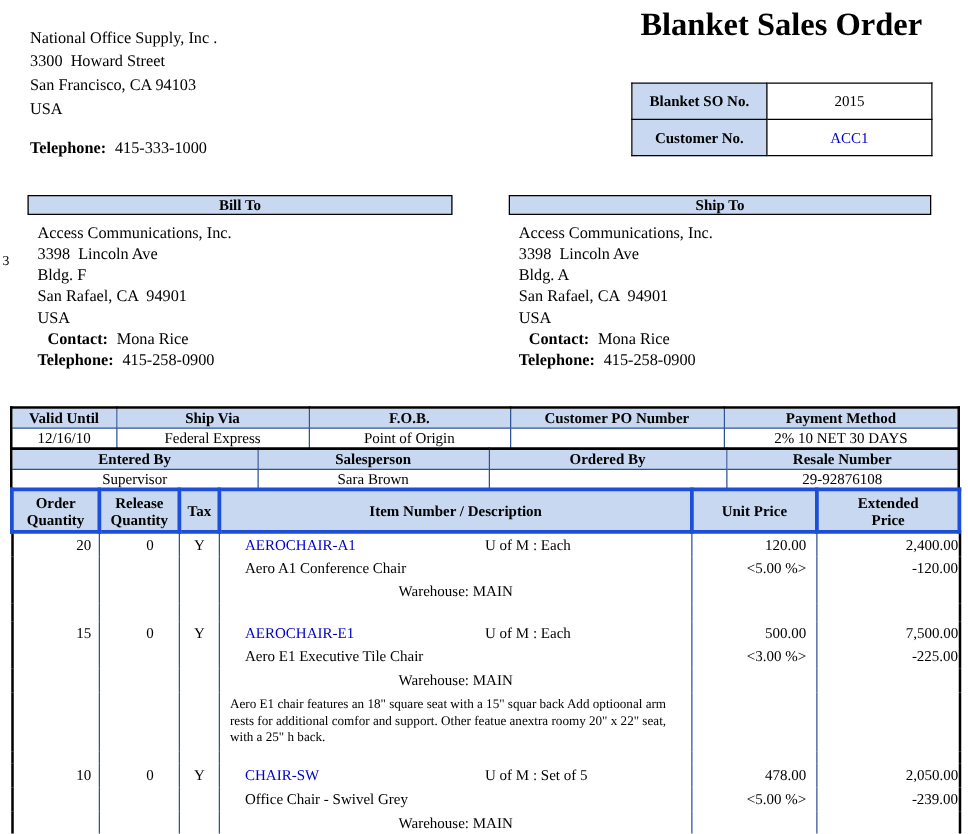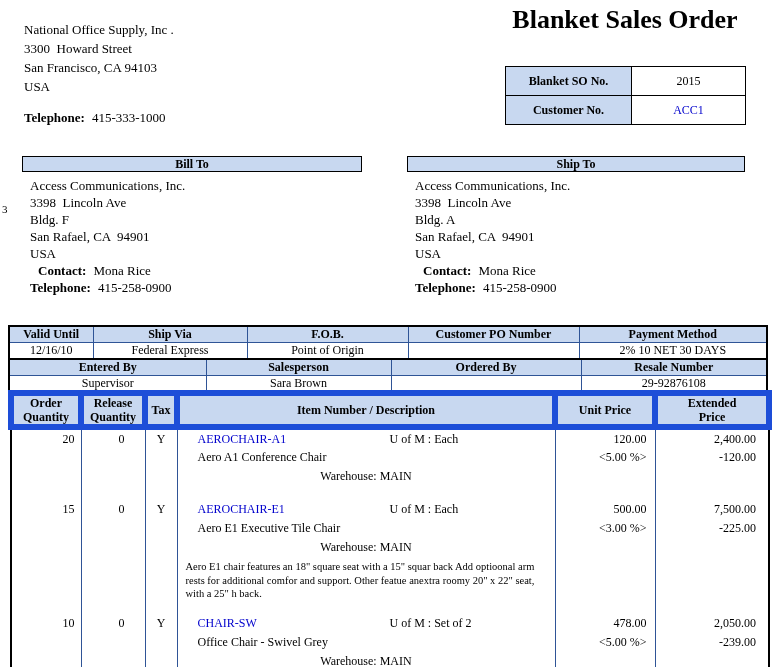--- a/index.html
+++ b/index.html
@@ -23,54 +23,54 @@
 
   
   .title {
     position:absolute; left:500px; top:5px; width:250px; text-align:center;
     font-size:26px; font-weight:bold; white-space:nowrap;
   }
 
   
   .so-table { position:absolute; left:505px; top:66px; width:241px; border-collapse:collapse; }
   .so-table th, .so-table td { border:1px solid #000; height:29px; text-align:center; vertical-align:middle; font-size:12px; }
-  .so-table th { background:#c8d8f0; font-weight:bold; width:126px;margin-left:31px; }
+  .so-table th { background:#c8d8f0; font-weight:bold; width:108px;margin-left:31px; }
 
   
   .addr { position:absolute; top:156px; font-size:13px; }
   .addr.bill { left:22px; width:340px; }
   .addr.ship { left:407px; width:338px; }
   .addr-bar { border:1px solid #000; background:#c8d8f0; text-align:center; font-weight:bold; height:16px; line-height:14px; font-size:12px; }
   .addr-lines { margin-top:5px; padding-left:8px; line-height:17px; }
   .addr-lines .contact { padding-left:8px; }
 
   
   .terms-wrap { position:absolute; left:8px; top:325px; width:758px; }
   table.terms { width:100%; border-collapse:collapse; table-layout:fixed; border:2px solid #000; }
   table.terms.t2 { margin-top:-2px; }
   table.terms td { border:1px solid #2f5496; height:15px; text-align:center; vertical-align:middle; font-size:12px; padding:0 2px; overflow:hidden; white-space:nowrap; }
   table.terms tr.hdr td { background:#c8d8f0; font-weight:bold; }
 
   
   .items { position:absolute; left:8px; top:390px; width:758px; border-collapse:collapse; table-layout:fixed; border:2px solid #000; }
-  .items th { background:#c8d8f0; font-weight:bold; border:6px solid #1d4ed8; height:34px; vertical-align:middle; text-align:center; font-size:12px; line-height:14px; padding:0 2px; }
+  .items th { background:#c8d8f0; font-weight:bold; border:3px solid #1d4ed8; height:34px; vertical-align:middle; text-align:center; font-size:12px; line-height:14px; padding:0 2px; }
   .thw { margin:0 auto; }
   .w56 { width:56px; } .w62 { width:62px; }
   .items td { border-left:1px solid #2f5496; border-right:1px solid #2f5496; font-size:12px; vertical-align:top; padding:1px 0; overflow:hidden; }
   .items tr.line td { height:19px; line-height:16px; }
   .items tr.gap1 td { height:14px; }
   .items tr.gap2 td { height:10px; }
   .items tr.fill td { height:45px; }
   .items td.qty   { text-align:right; padding-right:6px; }
   .items td.rqty  { text-align:right; padding-right:20px; }
   .items td.tax   { text-align:center; }
   .items td.desc  { position:relative; padding-left:20px; text-align:left; }
   .items td.wh    { text-align:center; padding-left:0; }
   .items td.price { text-align:right; padding-right:8px; }
-  .items td.ext   { text-align:right; padding-right:12px; }
+  .items td.ext   { text-align:right; }
   .uom { position:absolute; left:212px; top:1px; }
   .items td.longdesc { font-size:10.5px; line-height:13.5px; padding:3px 16px 3px 8px; height:45px; }
 </style>
 </head>
 <body>
 
 <div class="page">
 
   <div class="stray">3</div>
 
@@ -269,21 +269,21 @@
           <td></td>
           <td></td>
           <td></td>
           <td></td>
         </tr>
 
       <tr class="line">
         <td class="qty">10</td>
         <td class="rqty">0</td>
         <td class="tax">Y</td>
-        <td class="desc"><span class="link">CHAIR-SW</span><span class="uom">U of M : Set of 2</span></td>
+        <td class="desc"><span class="link">CHAIR-SW</span><span class="uom">U of M : Set of 5</span></td>
         <td class="price">478.00</td>
         <td class="ext">2,050.00</td>
       </tr>
       <tr class="line">
         <td></td>
           <td></td>
           <td></td>
         <td class="desc">Office Chair - Swivel Grey</td>
         <td class="price">&lt;5.00 %&gt;</td>
         <td class="ext">-239.00</td>

